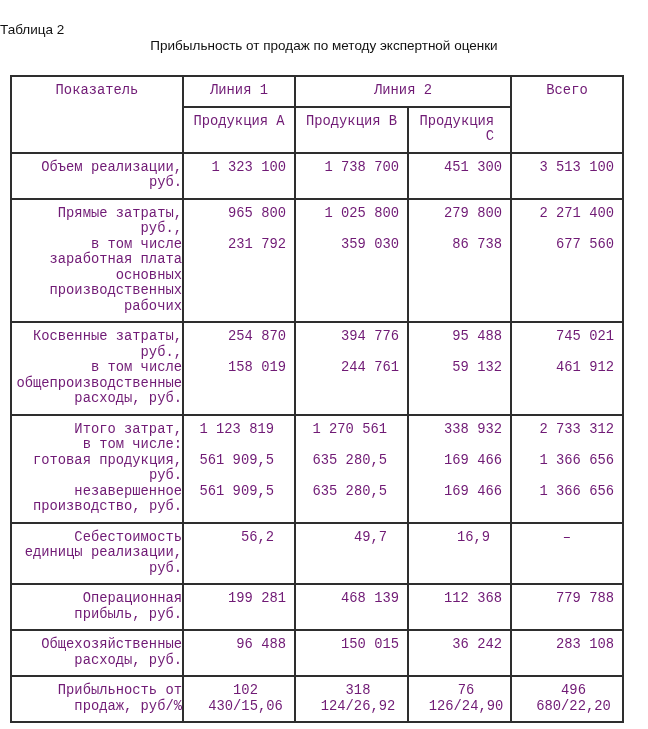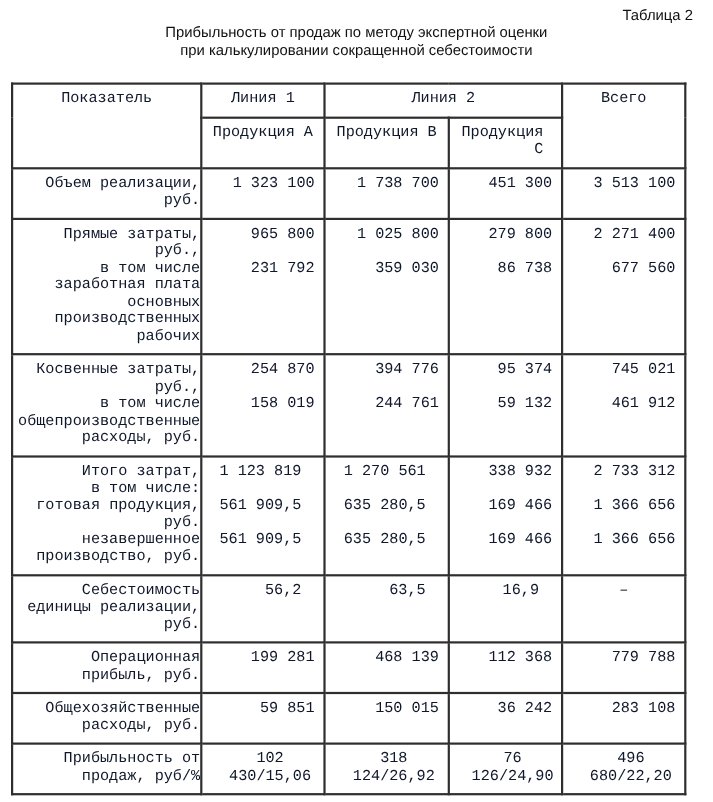--- a/index.html
+++ b/index.html
@@ -8,39 +8,38 @@
     background: #ffffff;
   }
   body {
     width: 648px;
     height: 729px;
     overflow: hidden;
     font-family: "Liberation Sans", sans-serif;
     color: #111111;
   }
   .caption {
-    margin: 6px 18px 0 0;
-    text-align: right;
+    margin: 22px 18px 0 0;
     font-size: 13.5px;
     line-height: 15px;
   }
   .doc-title {
     margin-top: 1px;
     text-align: center;
     font-size: 13.5px;
     line-height: 16px;
   }
   table.data-table {
     margin: 21px 0 0 10px;
     border-collapse: collapse;
     table-layout: fixed;
     font-family: "Liberation Mono", "DejaVu Sans Mono", monospace;
     font-size: 13.8px;
     line-height: 15.5px;
-    color: #0f172a;
+    color: #701a75;
   }
   .data-table th, .data-table td {
     border: 2px solid #2e2e2e;
     vertical-align: top;
     padding: 6px 0 7px 0;
     font-weight: normal;
     overflow: hidden;
   }
   .data-table th {
     text-align: center;
@@ -72,21 +71,20 @@
     padding-right: 0;
   }
 </style>
 </head>
 <body>
 
 <div class="caption">Таблица 2</div>
 
 <div class="doc-title">
   <div>Прибыльность от продаж по методу экспертной оценки</div>
-  <div>при калькулировании сокращенной себестоимости</div>
 </div>
 
 <table class="data-table">
   <colgroup>
     <col style="width:172px">
     <col style="width:112px">
     <col style="width:113px">
     <col style="width:103px">
     <col style="width:112px">
   </colgroup>
@@ -138,21 +136,21 @@
 руб.,
 в том числе
 общепроизводственные
 расходы, руб.</td>
       <td class="num">254 870
 
 158 019</td>
       <td class="num">394 776
 
 244 761</td>
-      <td class="num">95 374
+      <td class="num">95 488
 
 59 132</td>
       <td class="num">745 021
 
 461 912</td>
     </tr>
     <tr>
       <td class="label">Итого затрат,
 в том числе:
 готовая продукция,
@@ -178,36 +176,36 @@
 
 1 366 656
 
 1 366 656</td>
     </tr>
     <tr>
       <td class="label">Себестоимость
 единицы реализации,
 руб.</td>
       <td class="num flush">56,2</td>
-      <td class="num flush">63,5</td>
+      <td class="num flush">49,7</td>
       <td class="num flush">16,9</td>
       <td class="num center">–</td>
     </tr>
     <tr>
       <td class="label">Операционная
 прибыль, руб.</td>
       <td class="num">199 281</td>
       <td class="num">468 139</td>
       <td class="num">112 368</td>
       <td class="num">779 788</td>
     </tr>
     <tr>
       <td class="label">Общехозяйственные
 расходы, руб.</td>
-      <td class="num">59 851</td>
+      <td class="num">96 488</td>
       <td class="num">150 015</td>
       <td class="num">36 242</td>
       <td class="num">283 108</td>
     </tr>
     <tr>
       <td class="label">Прибыльность от
 продаж, руб/%</td>
       <td class="num fill">102 430/15,06</td>
       <td class="num fill">318 124/26,92</td>
       <td class="num fill">76 126/24,90</td>

